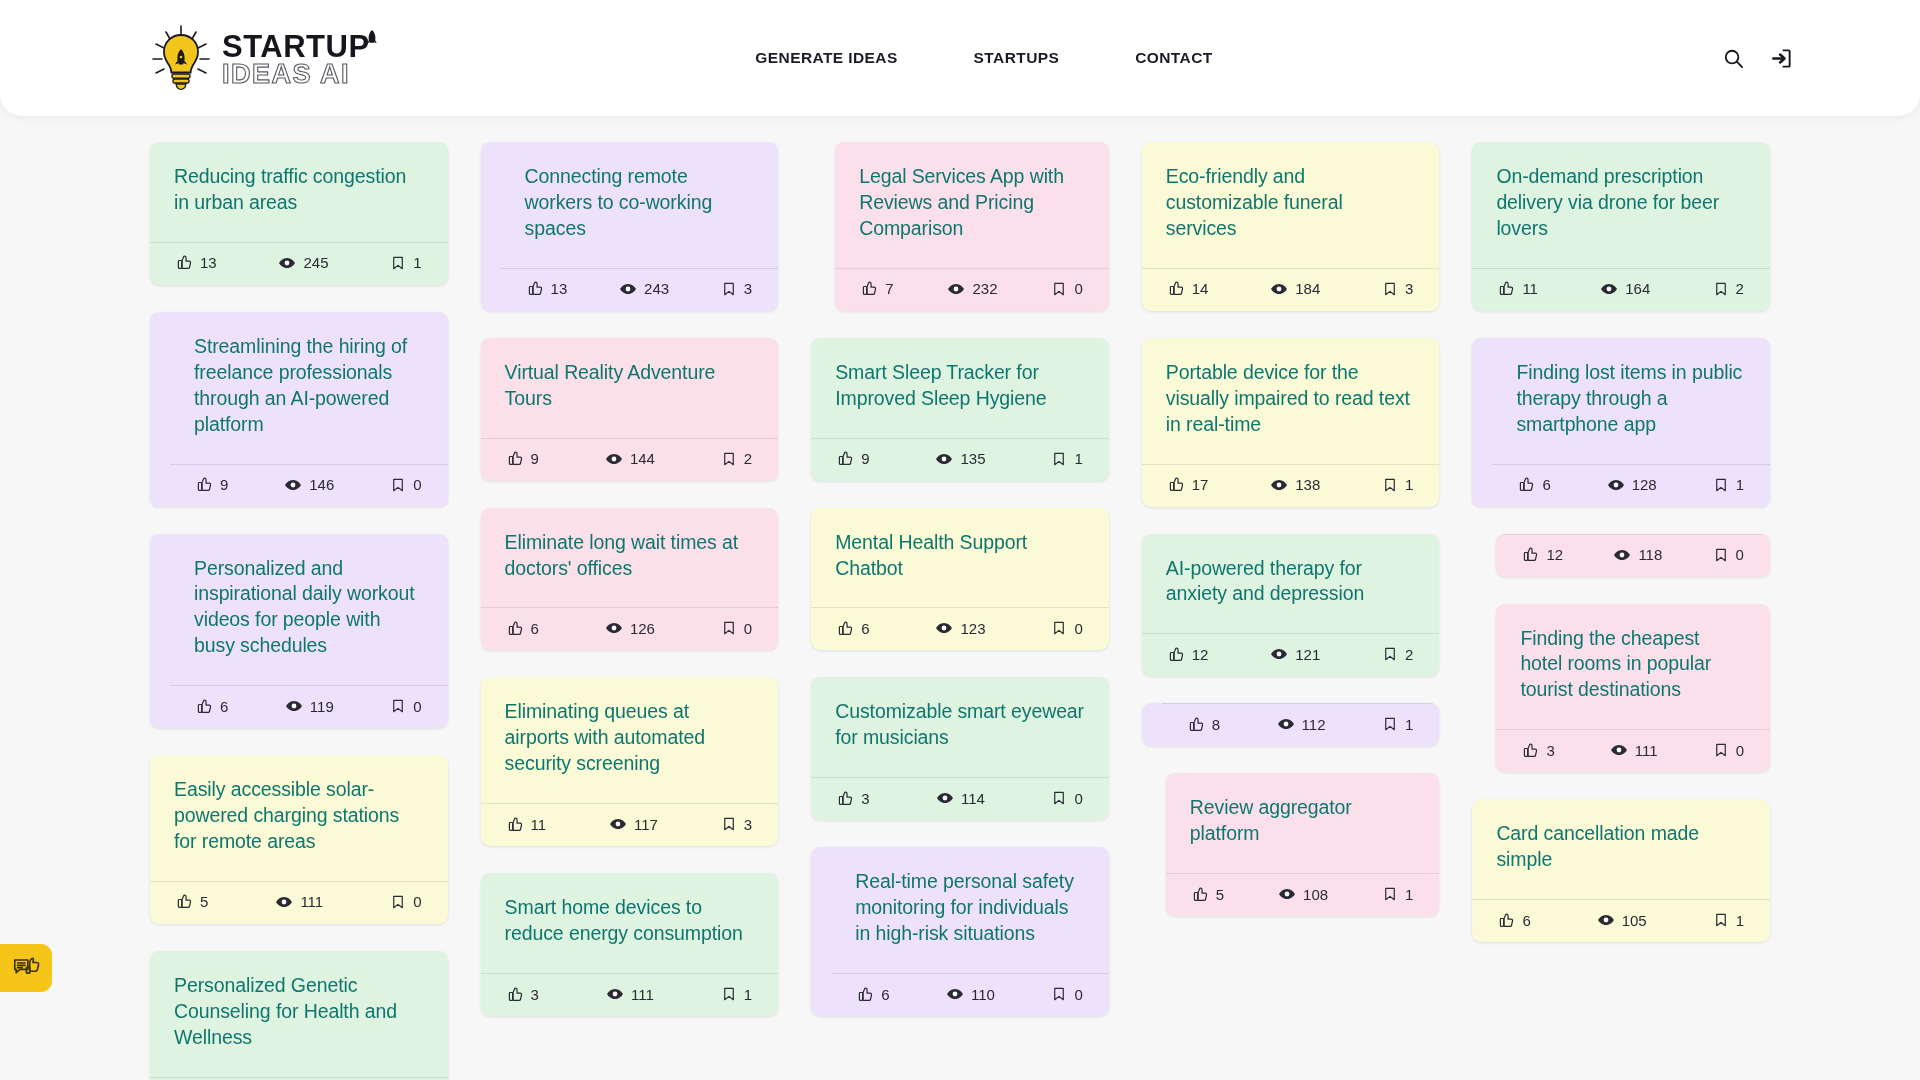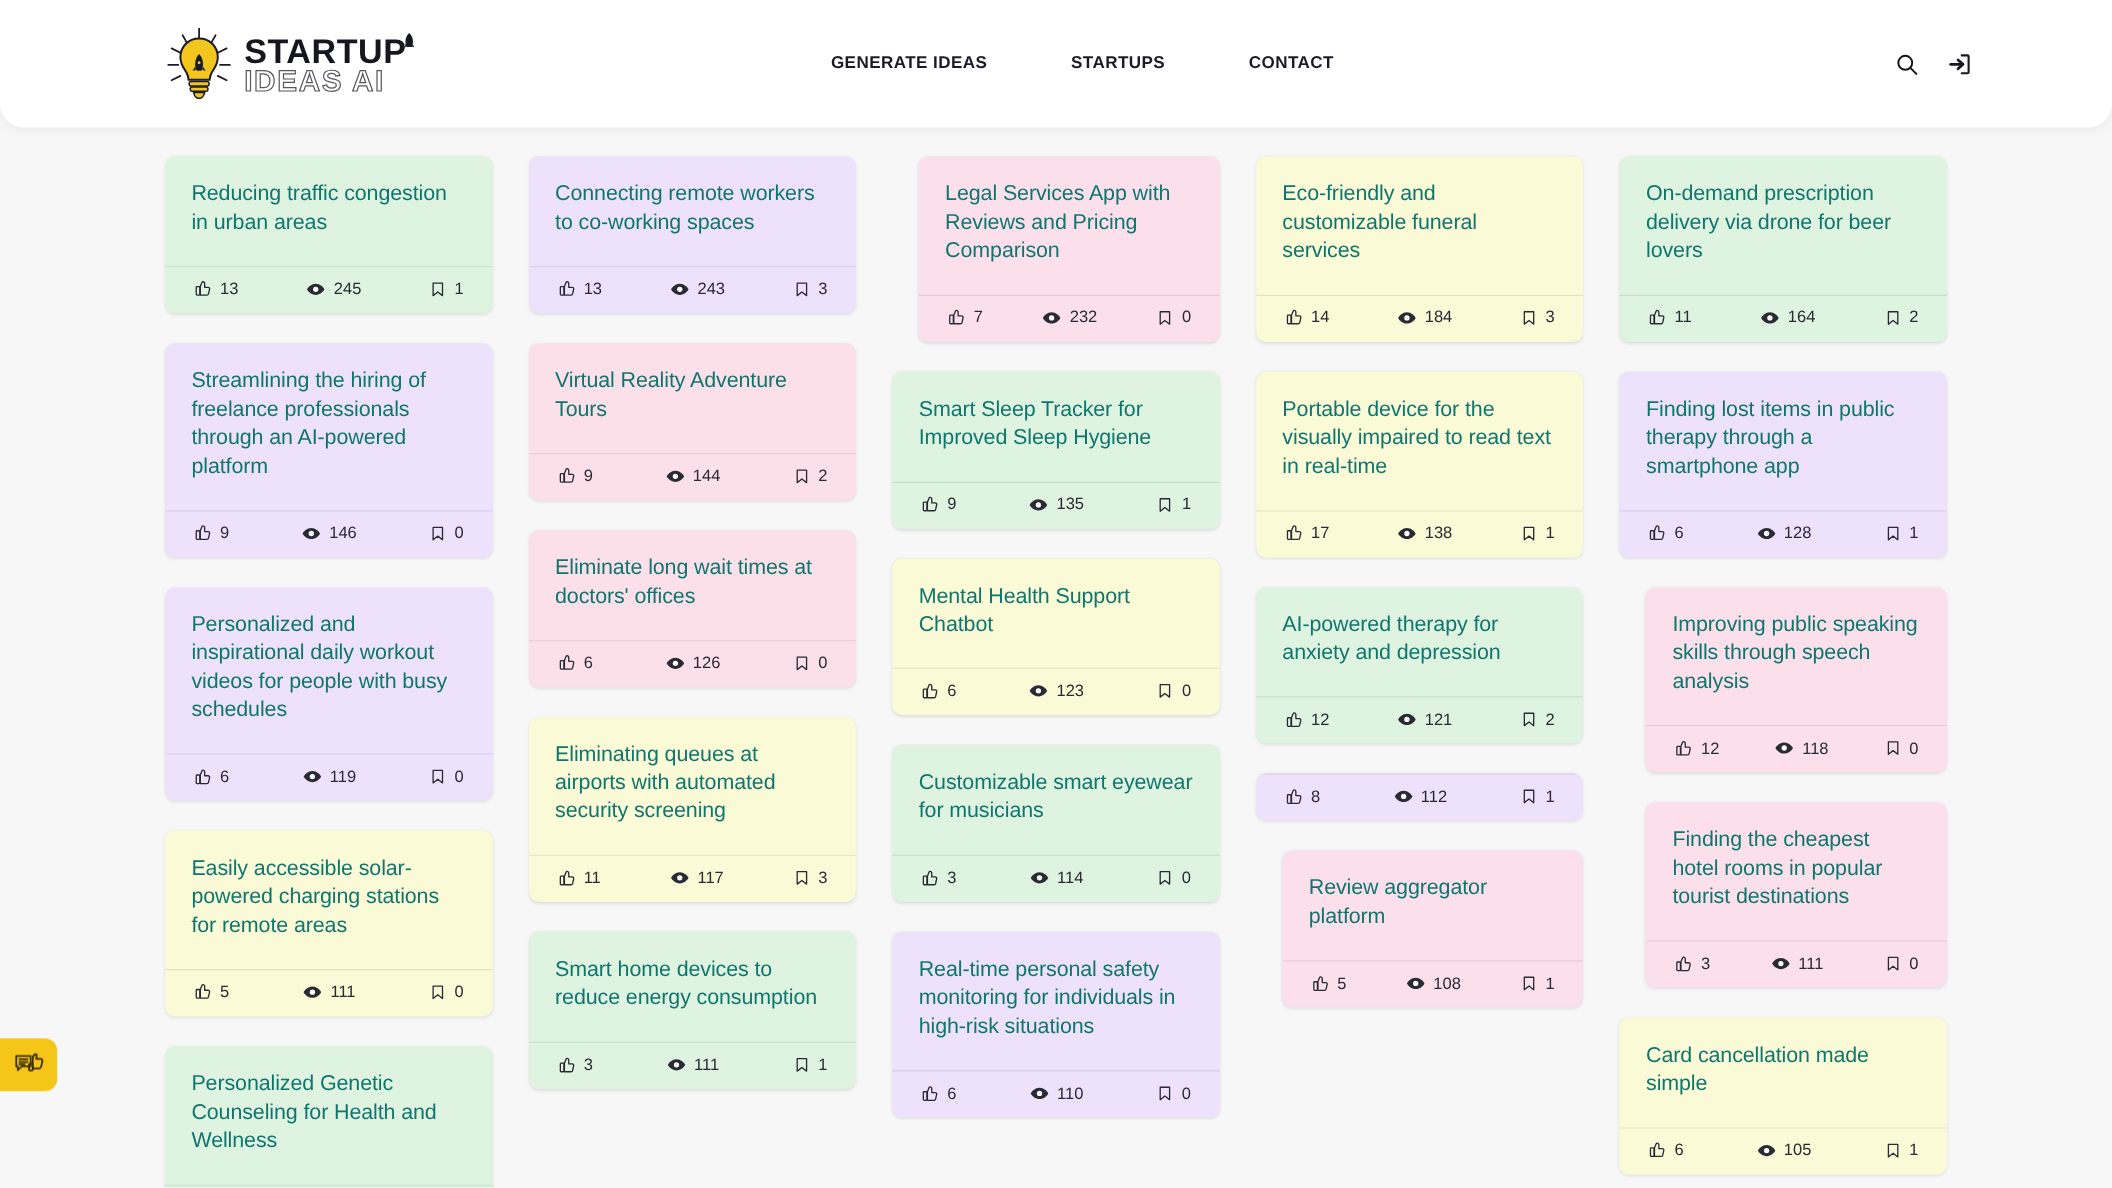--- a/index.html
+++ b/index.html
@@ -115,21 +115,21 @@
     align-items: center;
     gap: 7px;
     font-size: 15px;
     color: #2a2a35;
     cursor: pointer;
   }
   .stat svg { display: block; flex: 0 0 auto; }
 
   
   .c-green  { background: #dff3e1; }
-  .c-purple { background: #eee1fb; }
+  .c-purple { background: #eee1fb; padding-left: 20px; }
   .c-pink   { background: #fbdfe9; }
   .c-pinklt { background: #fbe0ec; margin-left: 24px; }
   .c-yellow { background: #fafad7; }
 
   
   .feedback-widget {
     position: fixed;
     left: 0;
     bottom: 88px;
     width: 52px;
@@ -798,23 +798,20 @@
           </span>
           <span class="stat">
             <svg width="16" height="16" viewBox="0 0 24 24" fill="none" stroke="#2a2a35" stroke-width="1.8" stroke-linejoin="round">
               <path d="M5.6 3.6h12.8v17l-6.4-5-6.4 5z"></path>
             </svg>
             <span>1</span>
           </span>
         </div>
       </article>
       <article class="card c-pinklt">
-        <div class="card-body">
-          <h3 class="card-title">Improving public speaking skills through speech analysis</h3>
-        </div>
         <div class="card-stats">
           <span class="stat">
             <svg width="17" height="17" viewBox="0 0 24 24" fill="none" stroke="#2a2a35" stroke-width="1.7" stroke-linejoin="round">
               <path d="M14.2 9.6V5.4c0-1.3-1-2.4-2.3-2.4-.5 0-.9.3-1.1.8L8.6 9.2v11h8.6c.9 0 1.7-.6 1.9-1.5l1.4-6.2c.3-1.2-.6-2.3-1.8-2.3h-4.5z"></path>
               <rect x="3.4" y="9.2" width="4.6" height="11" rx="1"></rect>
             </svg>
             <span>12</span>
           </span>
           <span class="stat">
             <svg width="18" height="18" viewBox="0 0 24 24">

